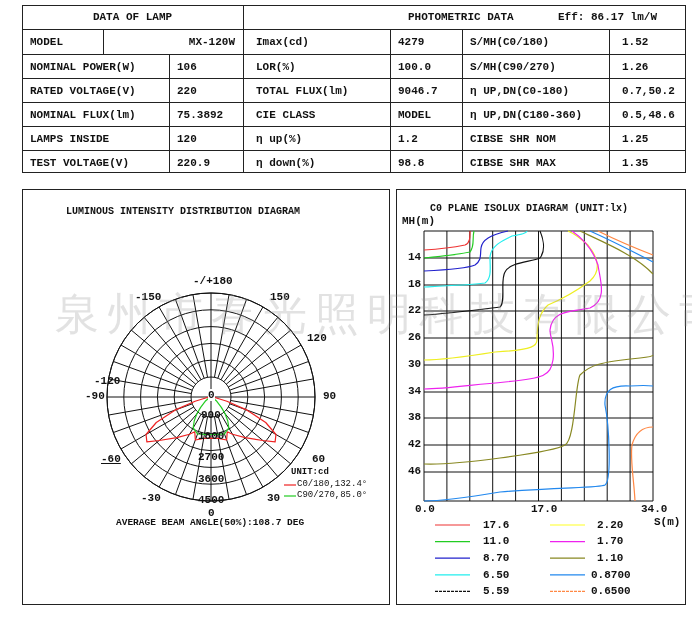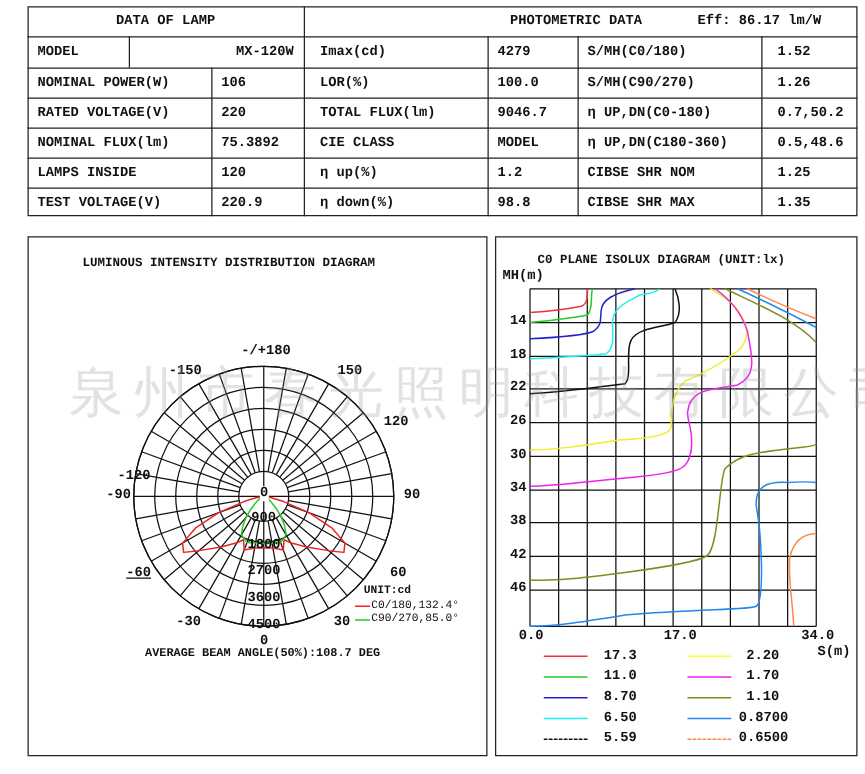--- a/index.html
+++ b/index.html
@@ -222,21 +222,21 @@
 <div class="lbl" style="left:408px;top:358px;">30</div>
 <div class="lbl" style="left:408px;top:385px;">34</div>
 <div class="lbl" style="left:408px;top:411px;">38</div>
 <div class="lbl" style="left:408px;top:438px;">42</div>
 <div class="lbl" style="left:408px;top:465px;">46</div>
 <div class="lbl" style="left:415px;top:503px;">0.0</div>
 <div class="lbl" style="left:531px;top:503px;">17.0</div>
 <div class="lbl" style="left:641px;top:503px;">34.0</div>
 <div class="lbl" style="left:654px;top:516px;">S(m)</div>
 
-<div class="lbl" style="left:483px;top:519px;">17.3</div>
+<div class="lbl" style="left:483px;top:519px;">17.6</div>
 <div class="lbl" style="left:597px;top:519px;">2.20</div>
 <div class="lbl" style="left:483px;top:535px;">11.0</div>
 <div class="lbl" style="left:597px;top:535px;">1.70</div>
 <div class="lbl" style="left:483px;top:552px;">8.70</div>
 <div class="lbl" style="left:597px;top:552px;">1.10</div>
 <div class="lbl" style="left:483px;top:569px;">6.50</div>
 <div class="lbl" style="left:591px;top:569px;">0.8700</div>
 <div class="lbl" style="left:483px;top:585px;">5.59</div>
 <div class="lbl" style="left:591px;top:585px;">0.6500</div>
 

